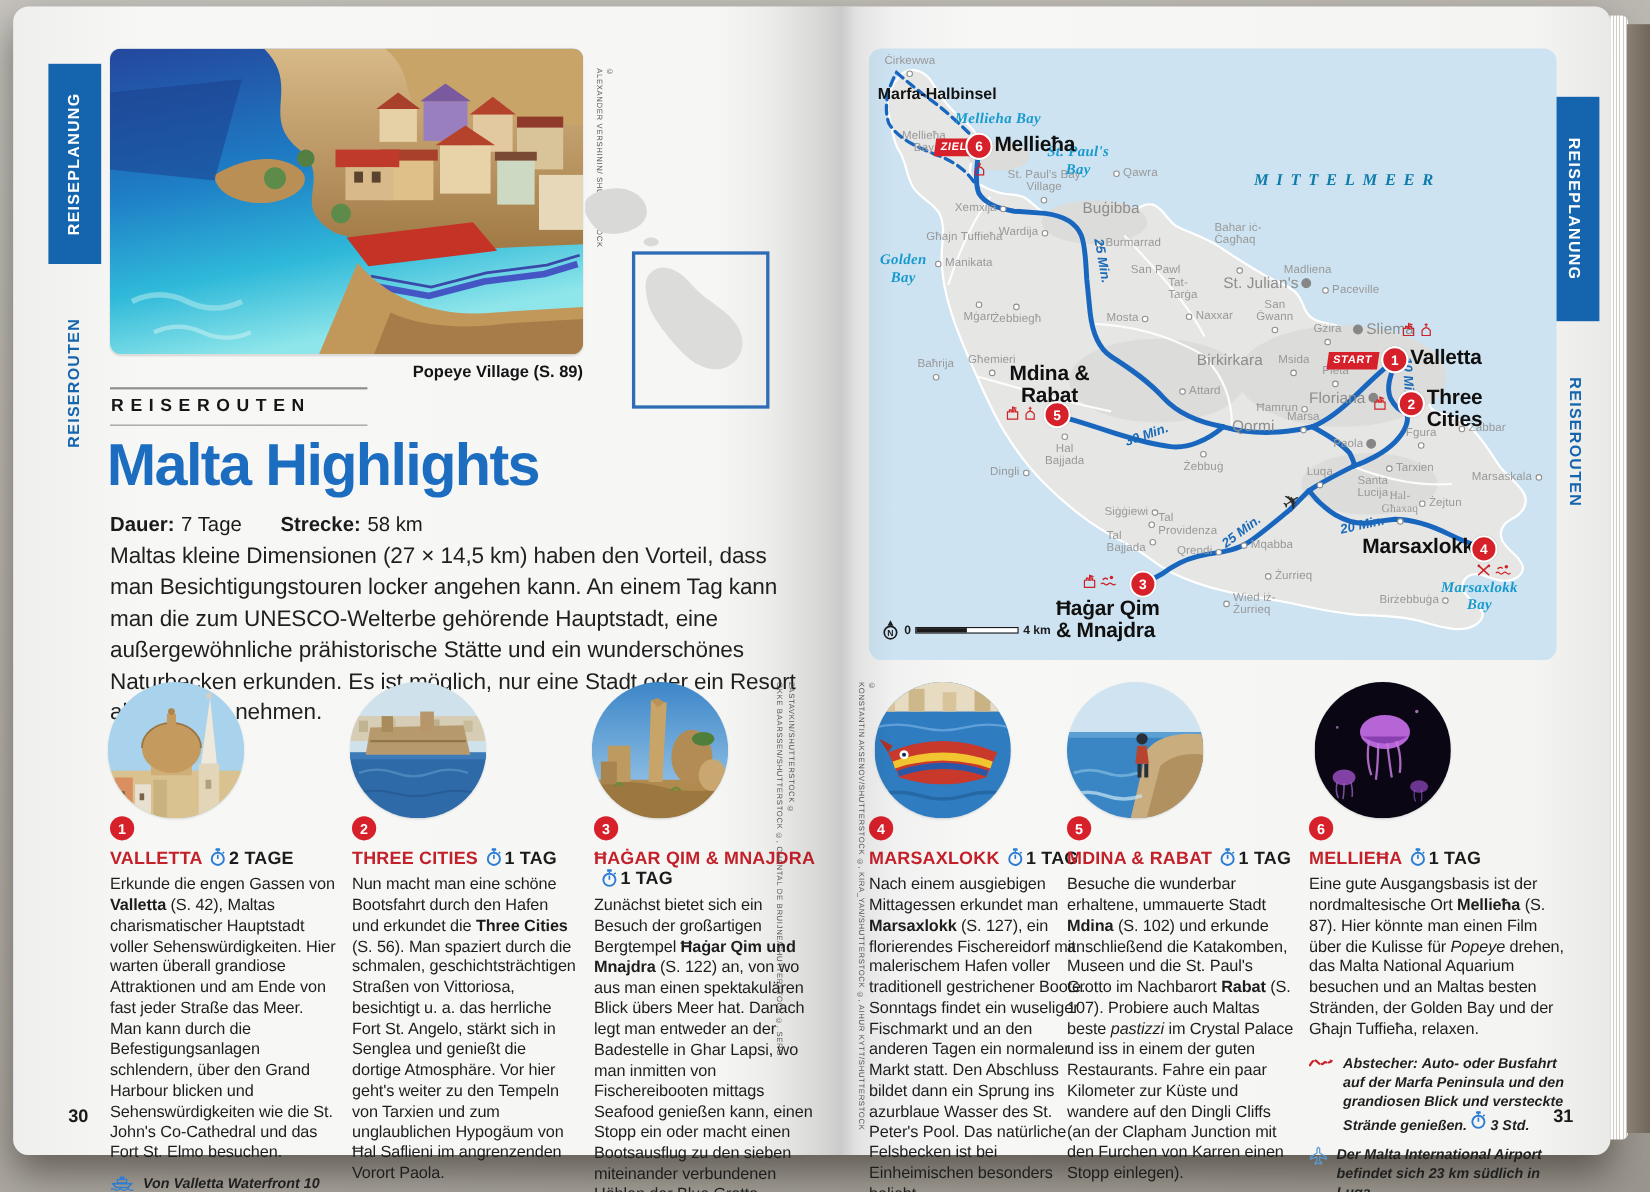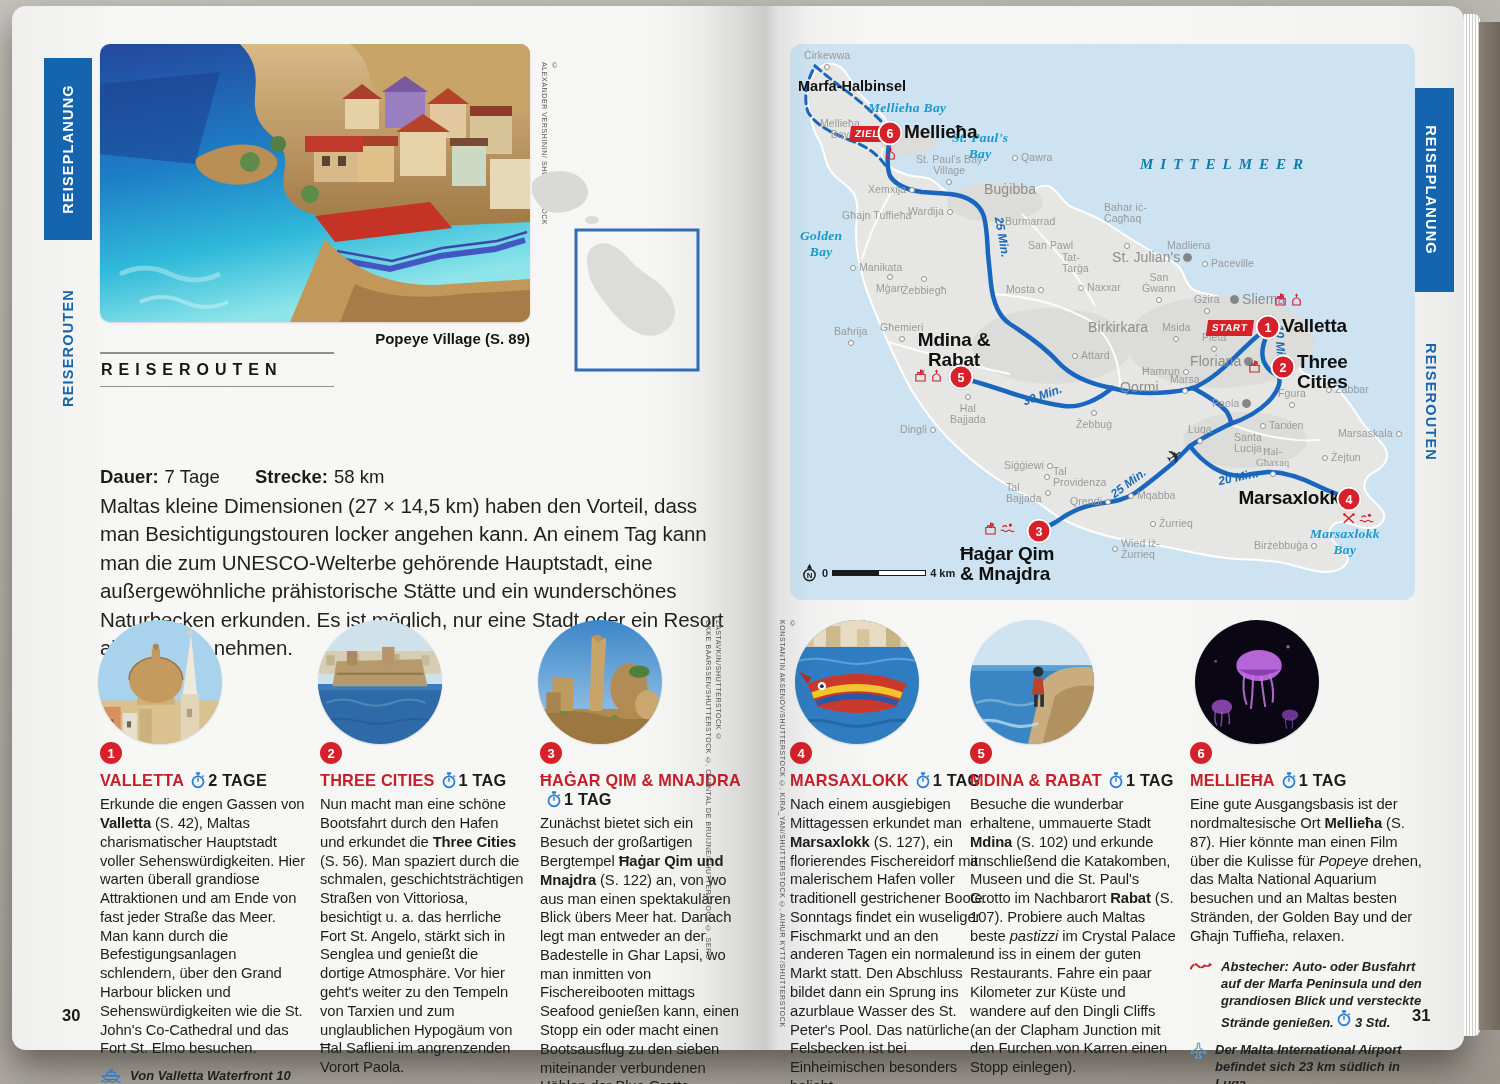--- a/index.html
+++ b/index.html
@@ -156,20 +156,21 @@
       <rect x="44" y="62" width="122" height="140" fill="none" stroke="#2e6cb5" stroke-width="3"></rect>
       <path d="M62,78 C74,70 88,80 98,92 C110,106 128,112 138,128 C148,144 142,160 128,166 C112,172 96,162 84,148 C72,134 58,118 56,102 C54,90 54,84 62,78 Z" fill="#dcdcdb"></path>
     </svg>
   </div>
 
   <div class="kickwrap">
     <div class="rule"></div>
     <div class="kick">REISEROUTEN</div>
     <div class="rule"></div>
   </div>
+  <div class="title">Malta Highlights</div>
   <div class="meta">
     <b>Dauer:</b><span>7 Tage</span><span class="gap"></span>
     <b>Strecke:</b><span>58 km</span>
   </div>
   <div class="intro">Maltas kleine Dimensionen (27 × 14,5 km) haben den Vorteil, dass man Besichtigungstouren locker angehen kann. An einem Tag kann man die zum UNESCO-Welterbe gehörende Hauptstadt, eine außergewöhnliche prähistorische Stätte und ein wunderschönes Naturbecken erkunden. Es ist möglich, nur eine Stadt oder ein Resort als Basis zu nehmen.</div>
 
   <div class="circ" style="left:98px;top:620px;">
     <svg width="124" height="124" viewBox="0 0 120 120">
       <rect width="120" height="120" fill="#a9d2ec"></rect>
       <rect y="78" width="120" height="42" fill="#d9c190"></rect>
@@ -335,21 +336,21 @@
         <div class="twn" style="left: 222px; top: 108px;"><span class="dt"></span><span class="lb">Qawra</span></div>
         <div class="twn big dn" style="left: 194px; top: 138px;"><span class="lb">Buġibba</span></div>
         <div class="twn dr" style="left: 118px; top: 162px; text-align: right;"><span class="dt"></span><span class="lb">Wardija</span></div>
         <div class="twn" style="left: 206px; top: 172px;"><span class="dt"></span><span class="lb">Burmarrad</span></div>
         <div class="twn dn" style="left: 238px; top: 196px;"><span class="lb">San Pawl</span></div>
         <div class="twn dn" style="left: 272px; top: 208px;"><span class="lb">Tat-
 Tarġa</span></div>
         <div class="twn dr" style="left: 216px; top: 240px;"><span class="dt"></span><span class="lb">Mosta</span></div>
         <div class="twn" style="left: 288px; top: 238px;"><span class="dt"></span><span class="lb">Naxxar</span></div>
         <div class="twn dn" style="left: 52px; top: 166px;"><span class="lb">Għajn Tuffieħa</span></div>
-        <div class="twn" style="left: 60px; top: 190px; margin-top: 28px;"><span class="dt"></span><span class="lb">Manikata</span></div>
+        <div class="twn" style="left: 60px; top: 190px;"><span class="dt"></span><span class="lb">Manikata</span></div>
         <div class="twn da ctr" style="left: 86px; top: 230px;"><span class="dt"></span><span class="lb">Mġarr</span></div>
         <div class="twn da ctr" style="left: 112px; top: 232px;"><span class="dt"></span><span class="lb">Żebbiegħ</span></div>
         <div class="twn dn" style="left: 314px; top: 158px;"><span class="lb">Bahar iċ-
 Ċagħaq</span></div>
         <div class="twn" style="left: 334px; top: 196px; gap: 37px;"><span class="dt"></span><span class="lb">Madliena</span></div>
         <div class="twn big dark dr" style="left: 322px; top: 206px;"><span class="dt"></span><span class="lb">St. Julian's</span></div>
         <div class="twn" style="left: 412px; top: 214px;"><span class="dt"></span><span class="lb">Paceville</span></div>
         <div class="twn db ctr" style="left: 352px; top: 228px;"><span class="dt"></span><span class="lb">San
 Ġwann</span></div>
         <div class="twn db ctr" style="left: 404px; top: 250px;"><span class="dt"></span><span class="lb">Gżira</span></div>
@@ -380,21 +381,21 @@
 Żurrieq</span></div>
         <div class="twn db ctr" style="left: 398px; top: 380px;"><span class="dt"></span><span class="lb">Luqa</span></div>
         <div class="twn dn" style="left: 444px; top: 388px;"><span class="lb">Santa
 Lucija</span></div>
         <div class="twn" style="left: 470px; top: 376px;"><span class="dt"></span><span class="lb">Tarxien</span></div>
         <div class="twn dark dr" style="left: 422px; top: 354px;"><span class="dt"></span><span class="lb">Paola</span></div>
         <div class="twn db ctr" style="left: 488px; top: 344px;"><span class="dt"></span><span class="lb">Fgura</span></div>
         <div class="twn" style="left: 536px; top: 340px;"><span class="dt"></span><span class="lb">Żabbar</span></div>
         <div class="twn db ctr" style="left: 466px; top: 402px; font-family: Liberation Serif, serif;"><span class="dt"></span><span class="lb">Ħal-
 Għaxaq</span></div>
-        <div class="twn" style="left: 532px; top: 408px;"><span class="dt"></span><span class="lb">Żejtun</span></div>
+        <div class="twn" style="left: 500px; top: 408px;"><span class="dt"></span><span class="lb">Żejtun</span></div>
         <div class="twn dr" style="left: 548px; top: 384px;"><span class="dt"></span><span class="lb">Marsaskala</span></div>
         <div class="twn dr" style="left: 464px; top: 496px;"><span class="dt"></span><span class="lb">Birżebbuġa</span></div>
         <div class="bay" style="left: 78px; top: 56px;">Mellieha Bay</div>
         <div class="bay" style="left: 162px; top: 86px;">St. Paul's
 Bay</div>
         <div class="bay" style="left: 10px; top: 184px;">Golden
 Bay</div>
         <div class="bay" style="left: 520px; top: 482px;">Marsaxlokk
 Bay</div>
         <div class="tlab" style="left: 192px; top: 186px; transform: rotate(80deg);">25 Min.</div>

